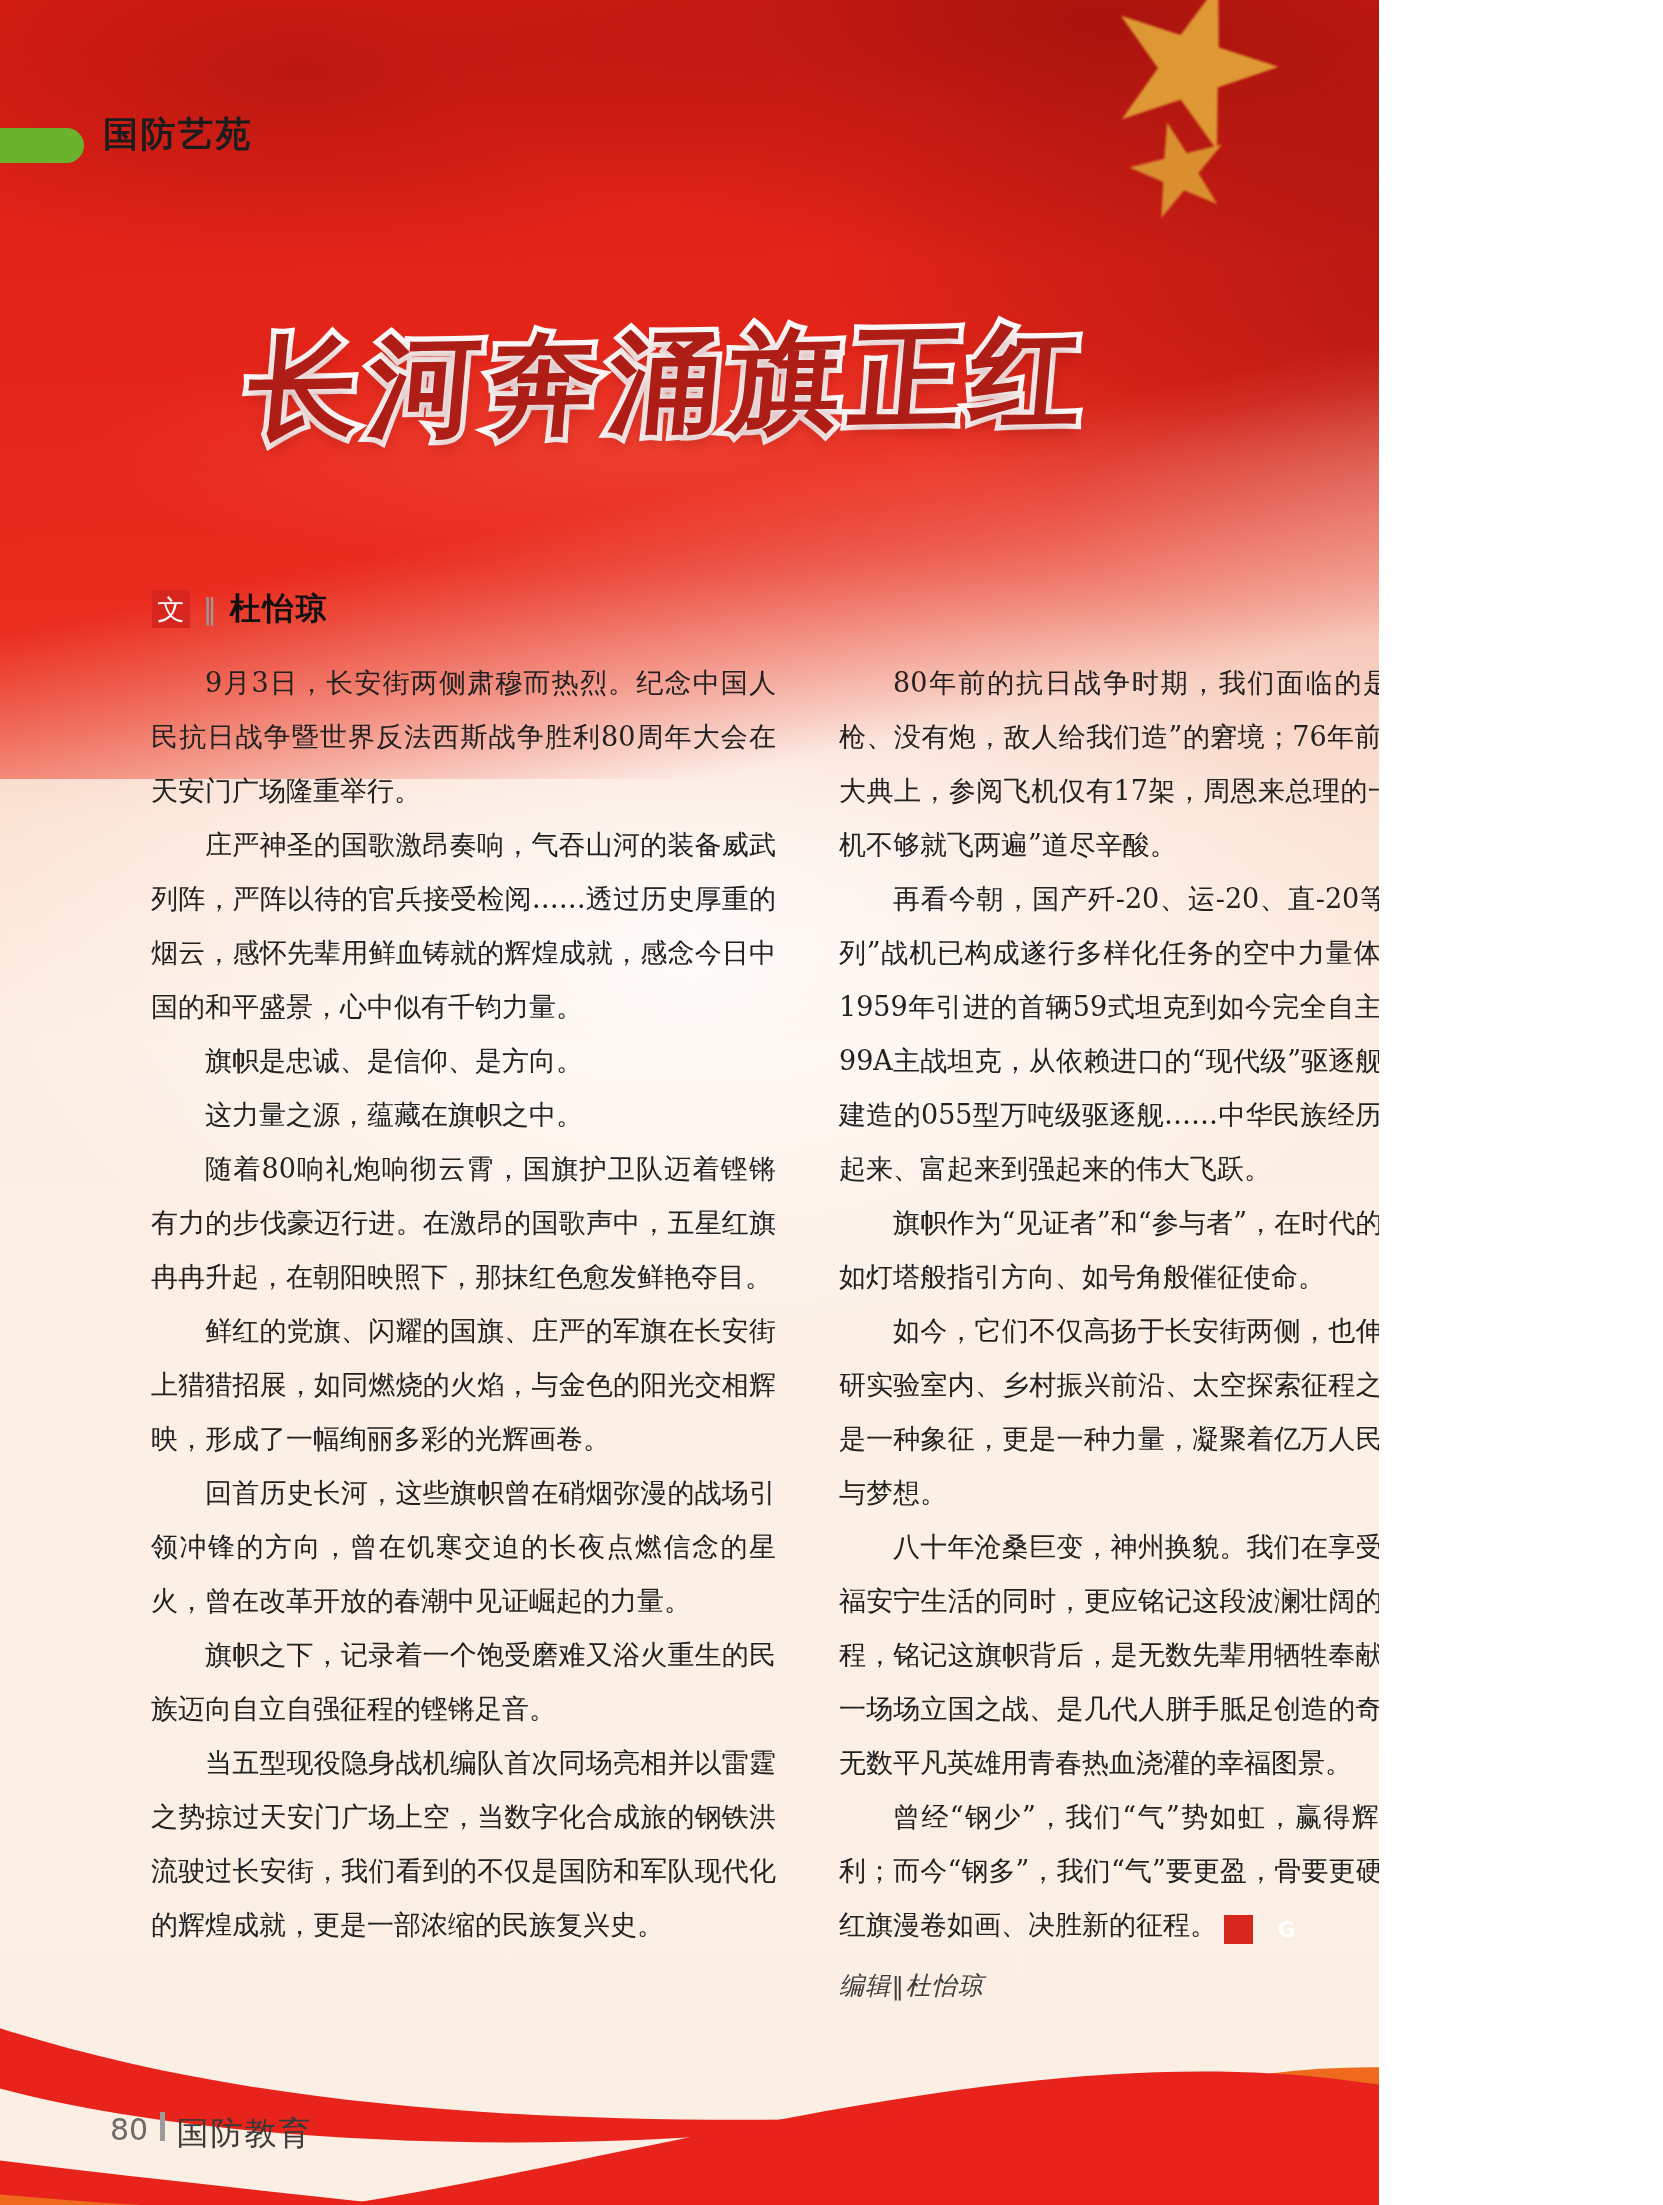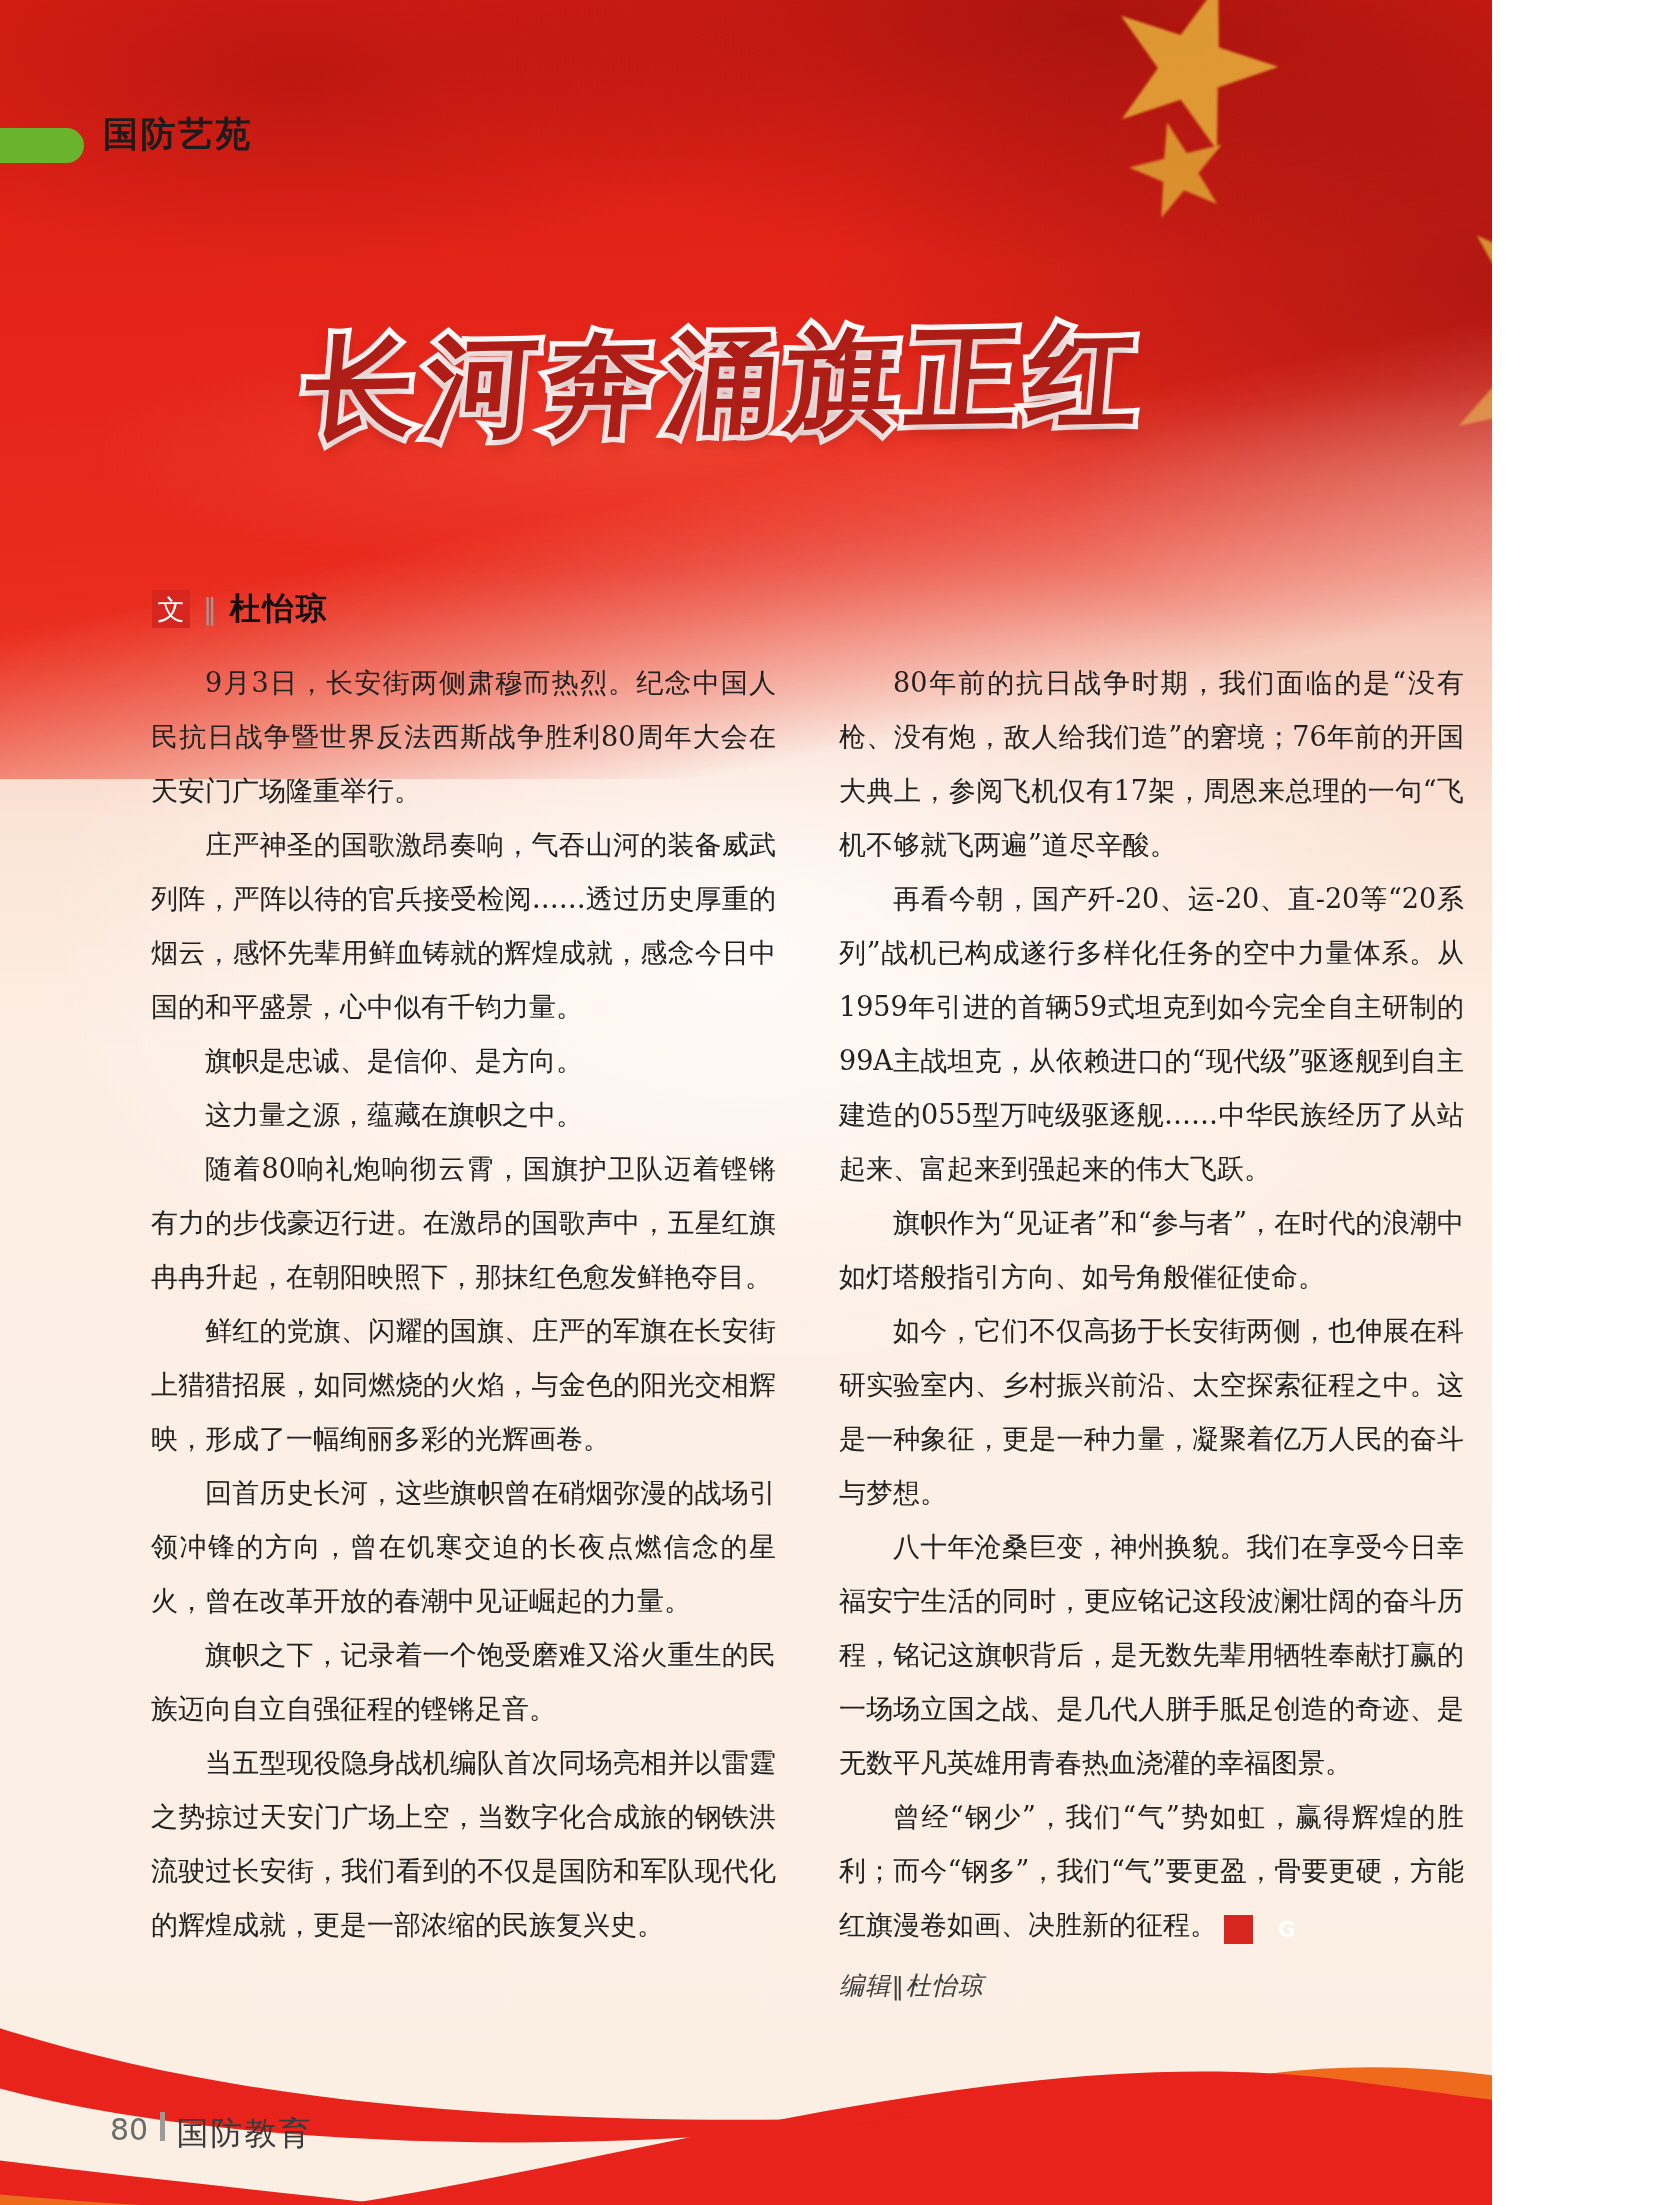--- a/index.html
+++ b/index.html
@@ -1,17 +1,17 @@
 <!DOCTYPE html>
 <html style="--green: #6ab32c; --flag_red: #e5251a; --title_red: #ae1e17; --box_red: #d6261d; --footer_red: #e8231c; --footer_orange: #ef6a1d; --star_gold: #e8b33a;font-size:10.5px"><head>
 <meta charset="utf-8">
 <style>
   html,body{margin:0;padding:0;background:#ffffff;}
   .page{
-    position:relative;width:1492px;height:2205px;overflow:hidden;
+    position:relative;width:1379px;height:2205px;overflow:hidden;
     font-family:"DejaVu Serif", serif;
     background:
       radial-gradient(982px 589px at 50% 950px, rgba(255,255,255,.8), rgba(255,255,255,0) 72%),
       linear-gradient(180deg,#e8564a 0px,#f0978a 498px,#f7cabb 642px,#fbe4d6 819px,#fdeee3 1048px,#fcf0e6 1637px,#fbeee3 2205px);
   }
   
   .flag{
     position:absolute;left:0;top:0;width:1664px;height:779px;
     background:
       radial-gradient(720px 275px at 18% 72px, rgba(140,12,8,.42), transparent 70%),

